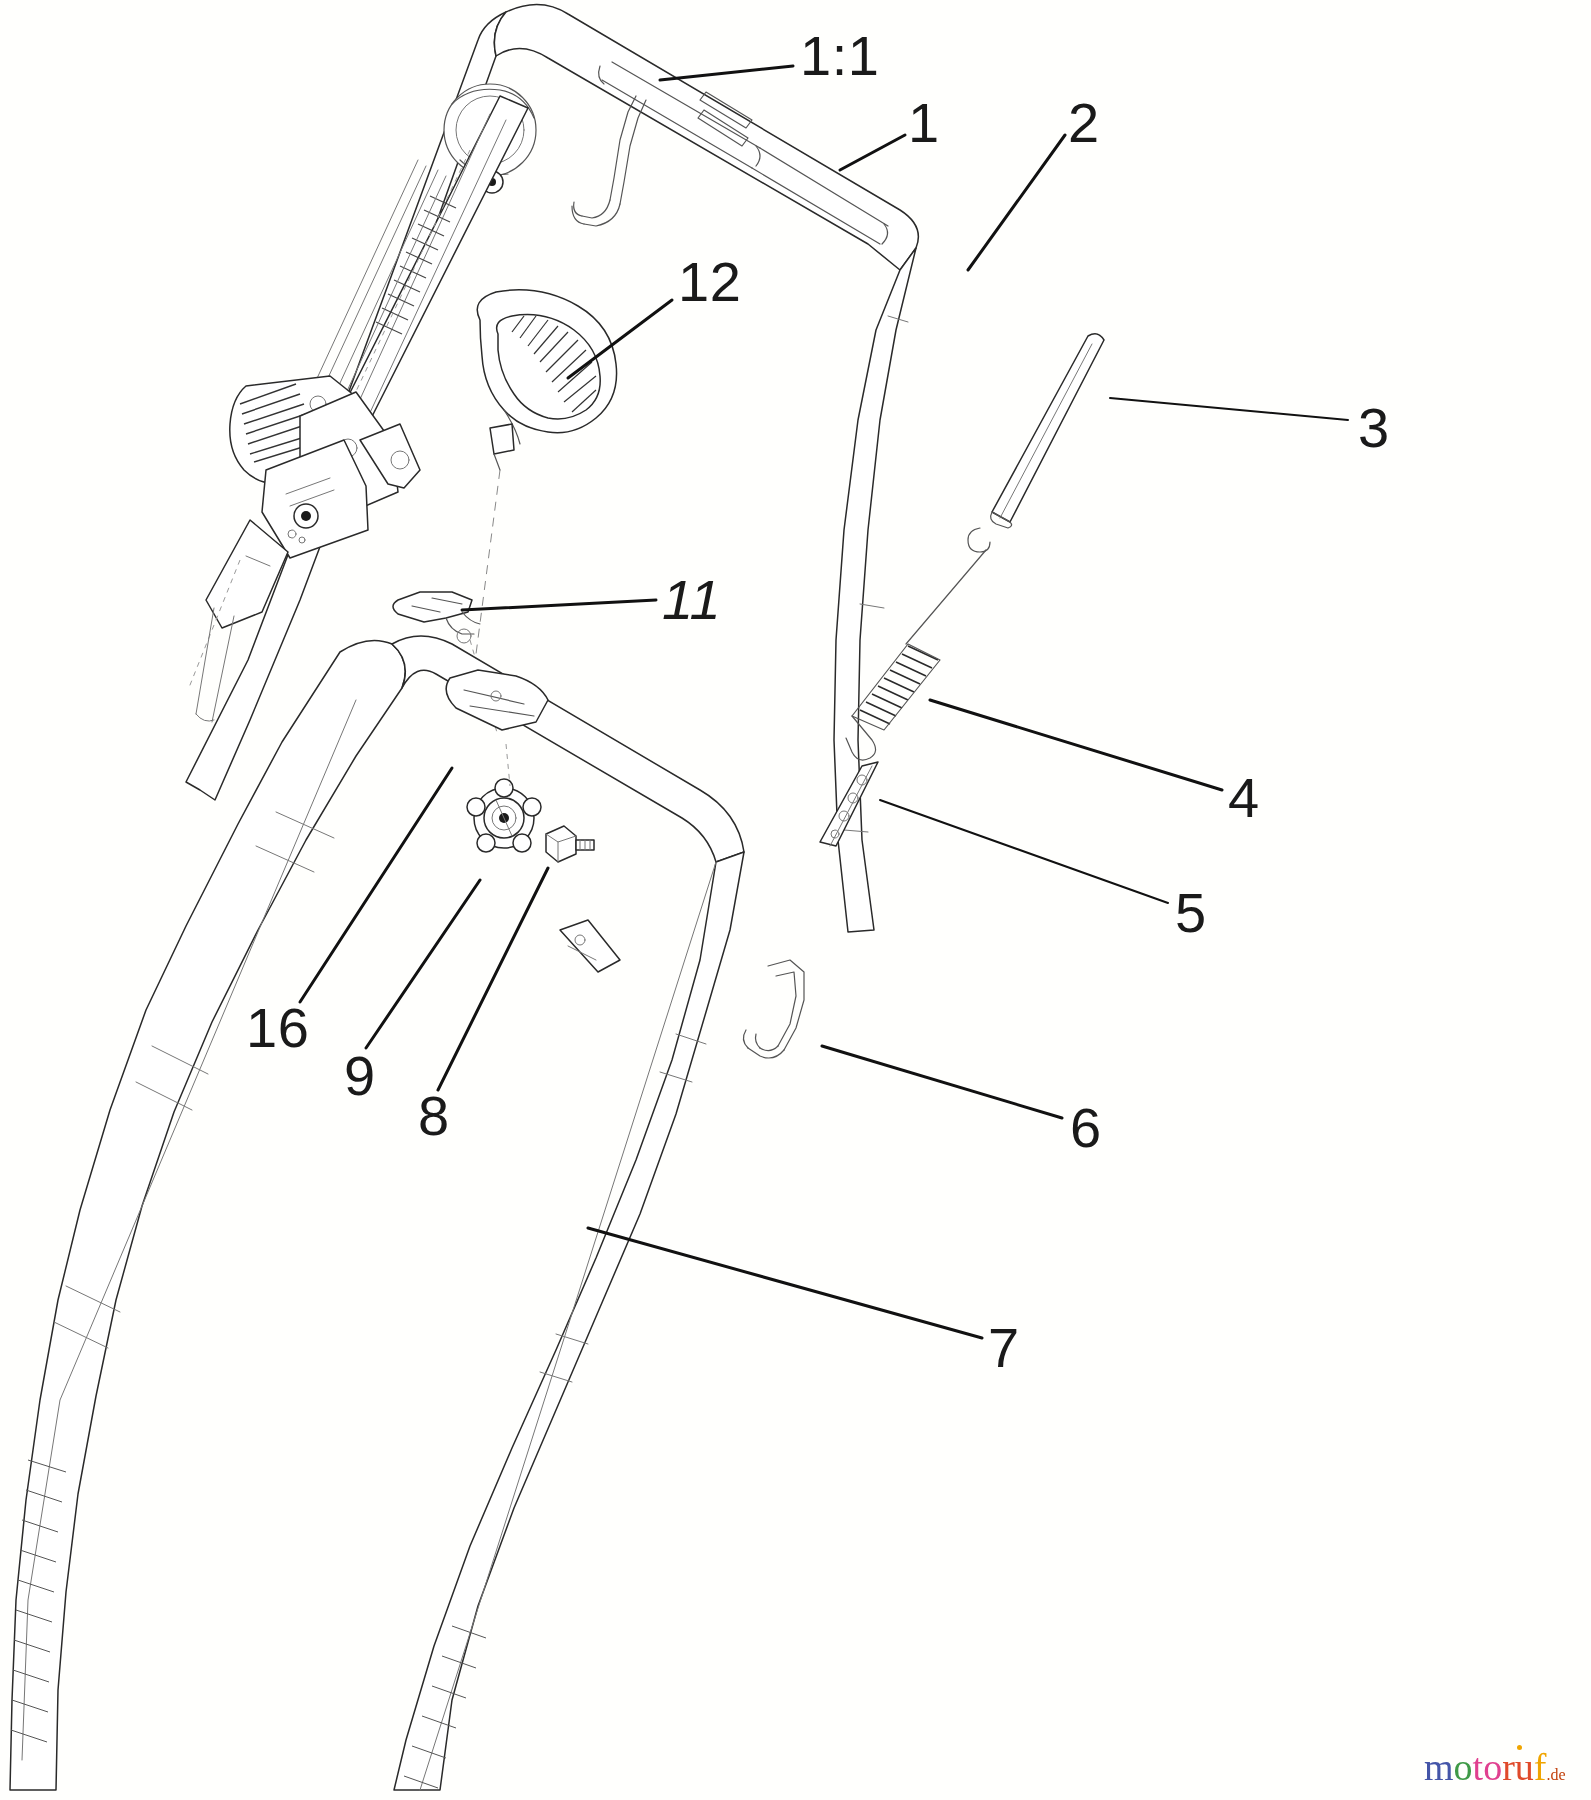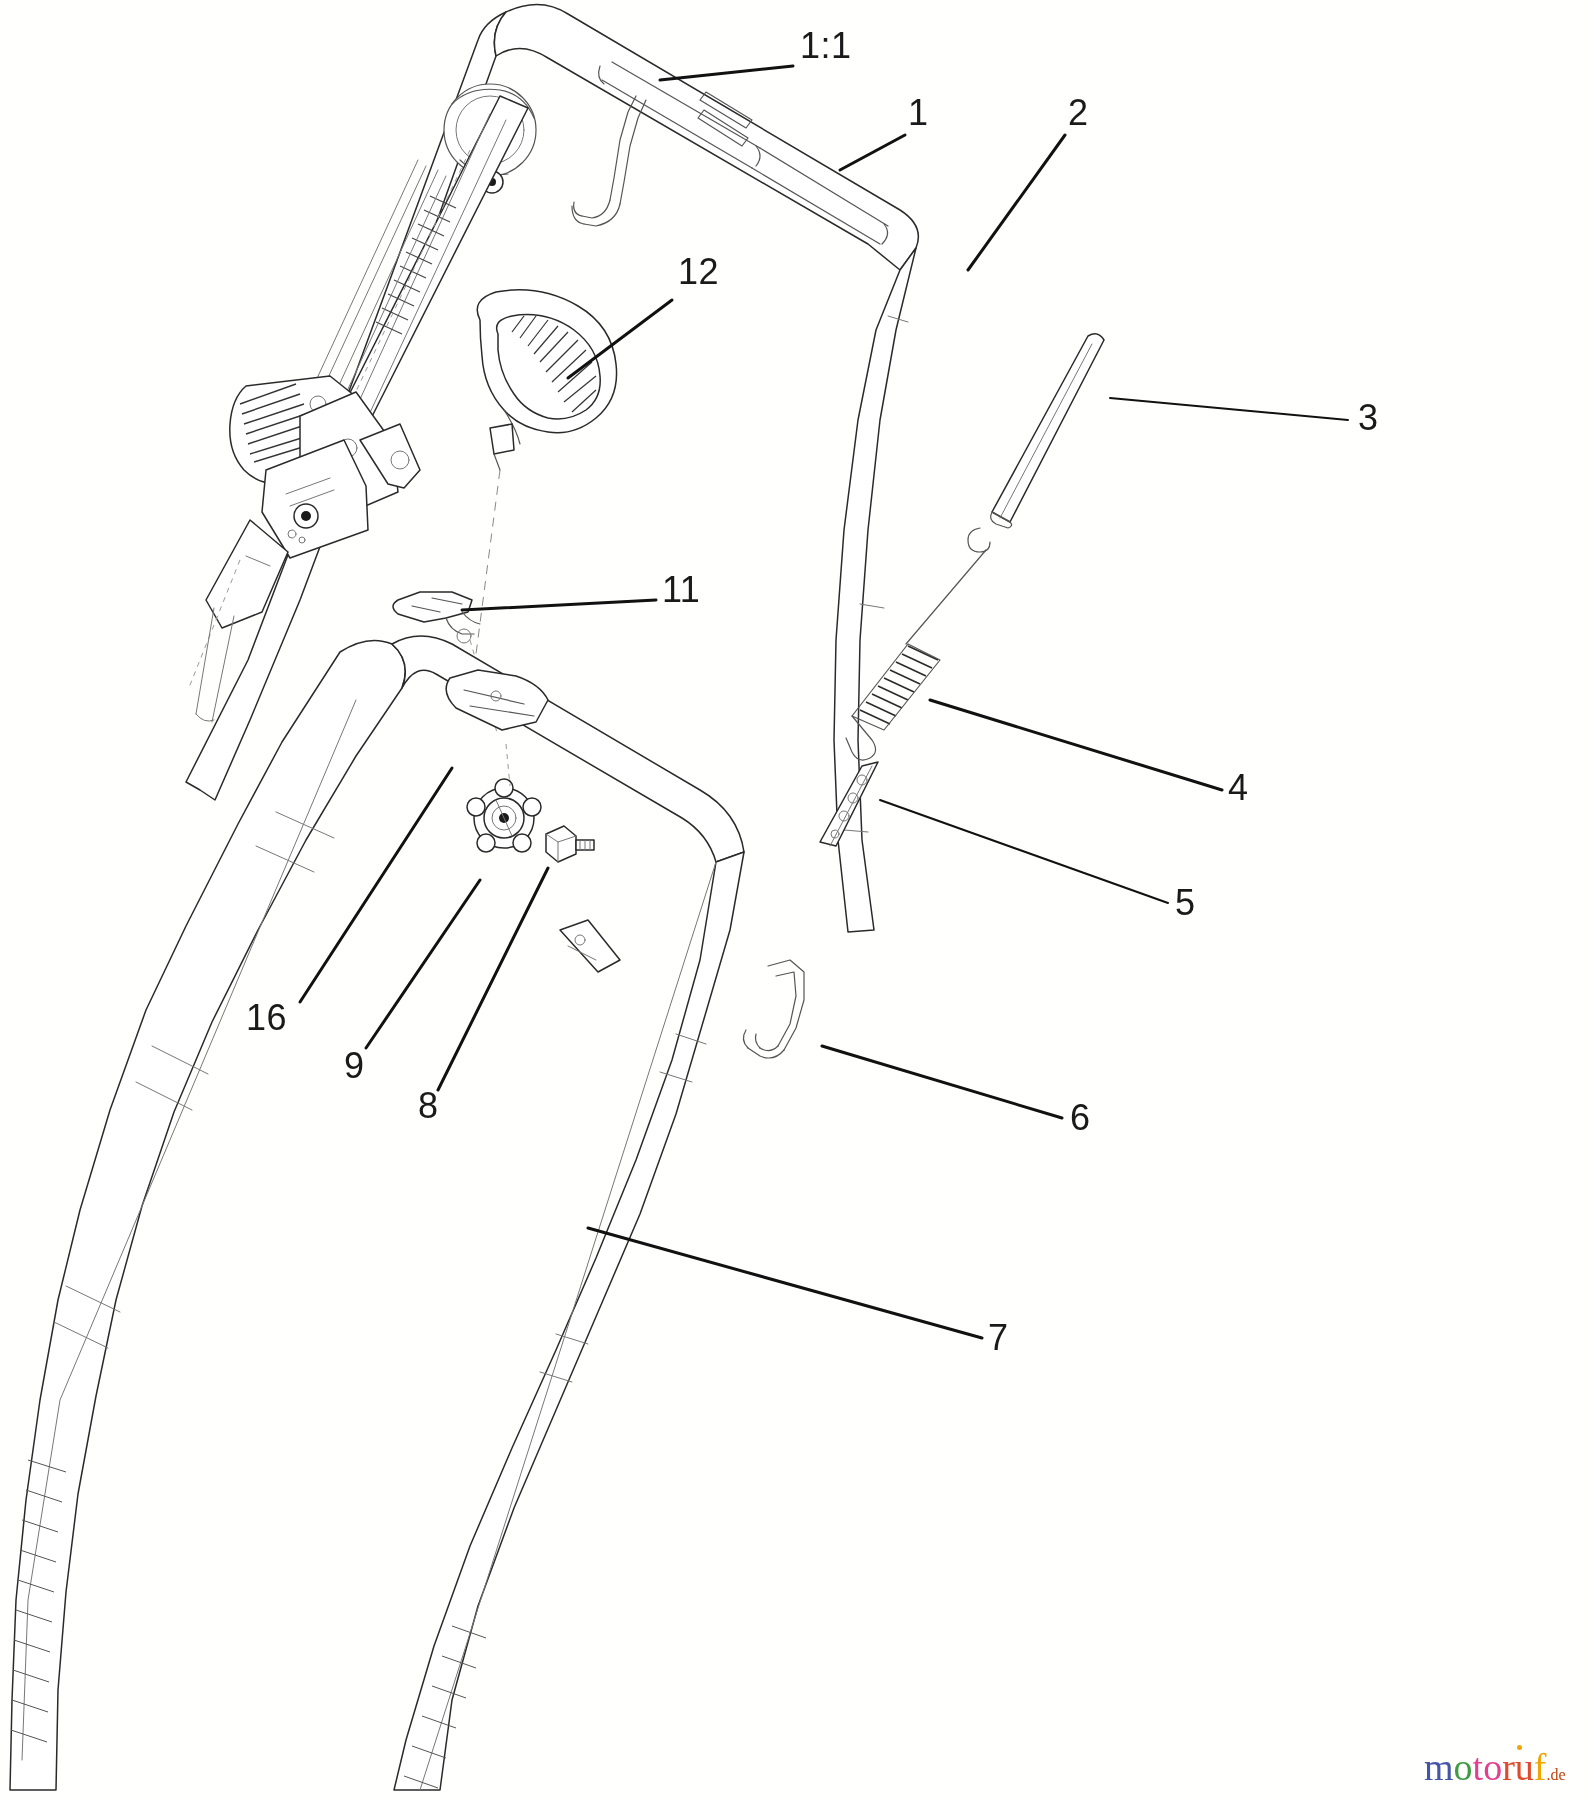--- a/index.html
+++ b/index.html
@@ -18,21 +18,21 @@
   #drawing {
     position: absolute;
     left: 0;
     top: 0;
     width: 1591px;
     height: 1800px;
   }
   .callout {
     position: absolute;
     font-family: "Liberation Sans", sans-serif;
-    font-size: 36px;
+    font-size: 56px;
     font-weight: 400;
     color: #1a1a1a;
     letter-spacing: 0.5px;
     white-space: nowrap;
     line-height: 1;
     user-select: none;
     text-align: right;
   }
   #brand {
     position: absolute;
@@ -392,21 +392,21 @@
   <div class="callout" style="left:908px; top:95px;">1</div>
   <div class="callout" style="left:1068px; top:95px;">2</div>
   <div class="callout" style="left:1358px; top:400px;">3</div>
   <div class="callout" style="left:1228px; top:770px;">4</div>
   <div class="callout" style="left:1175px; top:885px;">5</div>
   <div class="callout" style="left:1070px; top:1100px;">6</div>
   <div class="callout" style="left:988px; top:1320px;">7</div>
   <div class="callout" style="left:418px; top:1088px;">8</div>
   <div class="callout" style="left:344px; top:1048px;">9</div>
   <div class="callout" style="left:246px; top:1000px;">16</div>
-  <div class="callout" style="left:662px; top:572px;">11</div>
+  <div class="callout" style="left:662px; top:572px;font-style:italic;">11</div>
   <div class="callout" style="left:678px; top:254px;">12</div>
 
   <div id="brand">
     <span class="l" style="color: rgb(68, 85, 168);">m</span><span class="l" style="color: rgb(63, 154, 71);">o</span><span class="l" style="color: rgb(224, 64, 143);">t</span><span class="l" style="color: rgb(224, 64, 143);">o</span><span class="l" style="color: rgb(224, 74, 42);">r</span><span class="l" style="color: rgb(224, 74, 42);">u</span><span class="l" style="color: rgb(240, 165, 0);">f</span><span class="suffix">.de</span>
     <span class="dot"></span>
   </div>
 
 </div>
 
 </body></html>

